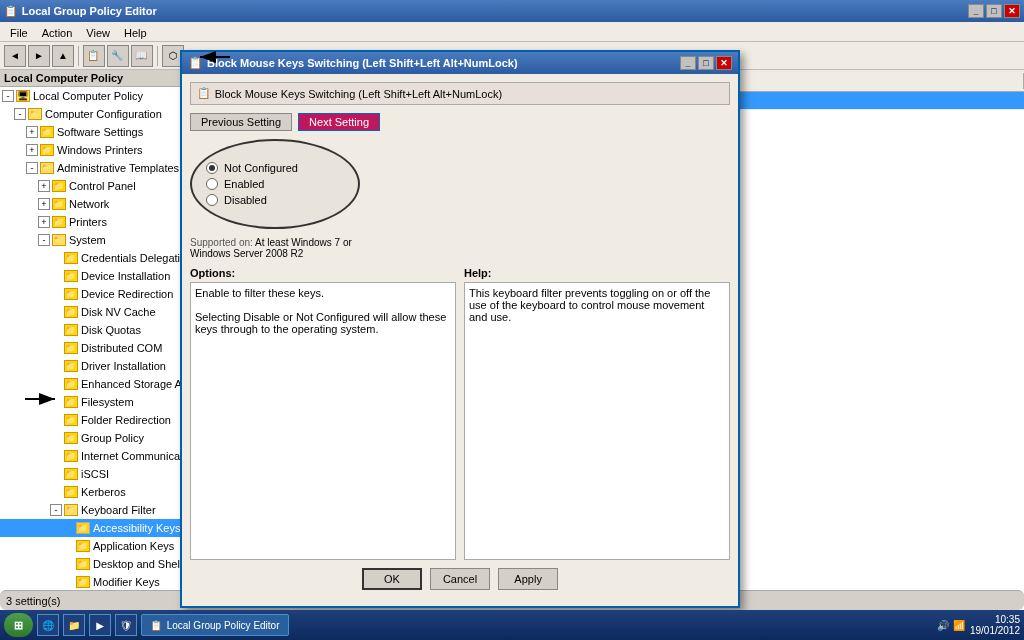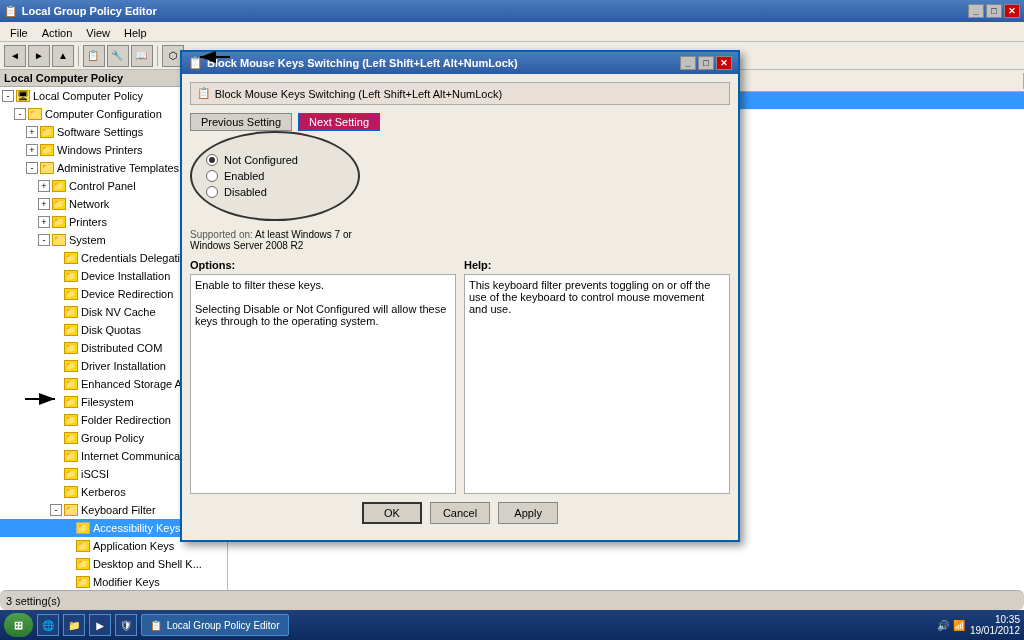--- a/index.html
+++ b/index.html
@@ -342,21 +342,21 @@
       gap: 8px;
       margin-top: 8px;
     }
     .options-section, .help-section { flex: 1; }
     .section-label { font-size: 11px; font-weight: bold; margin-bottom: 3px; }
     .section-content {
       border: 1px solid #aaa;
       background: white;
       font-size: 11px;
       padding: 4px;
-      height: 220px;
+      height: 278px;
       overflow-y: auto;
     }
     .dialog-buttons {
       display: flex;
       justify-content: center;
       gap: 8px;
       padding: 8px;
     }
     .dialog-btn {
       min-width: 60px;
@@ -366,20 +366,21 @@
       font-size: 11px;
       cursor: pointer;
     }
     .dialog-btn.primary {
       background: #d4d0c8;
       border: 2px solid #333;
     }
     .dialog-nav-btns {
       display: flex;
       gap: 6px;
+      margin-bottom: 8px;
     }
     .nav-btn {
       padding: 2px 10px;
       background: #d4d0c8;
       border: 1px solid #888;
       font-size: 11px;
       cursor: pointer;
     }
     .nav-btn.active { background: #be185d; color: white; border-color: #0066cc; }
 

